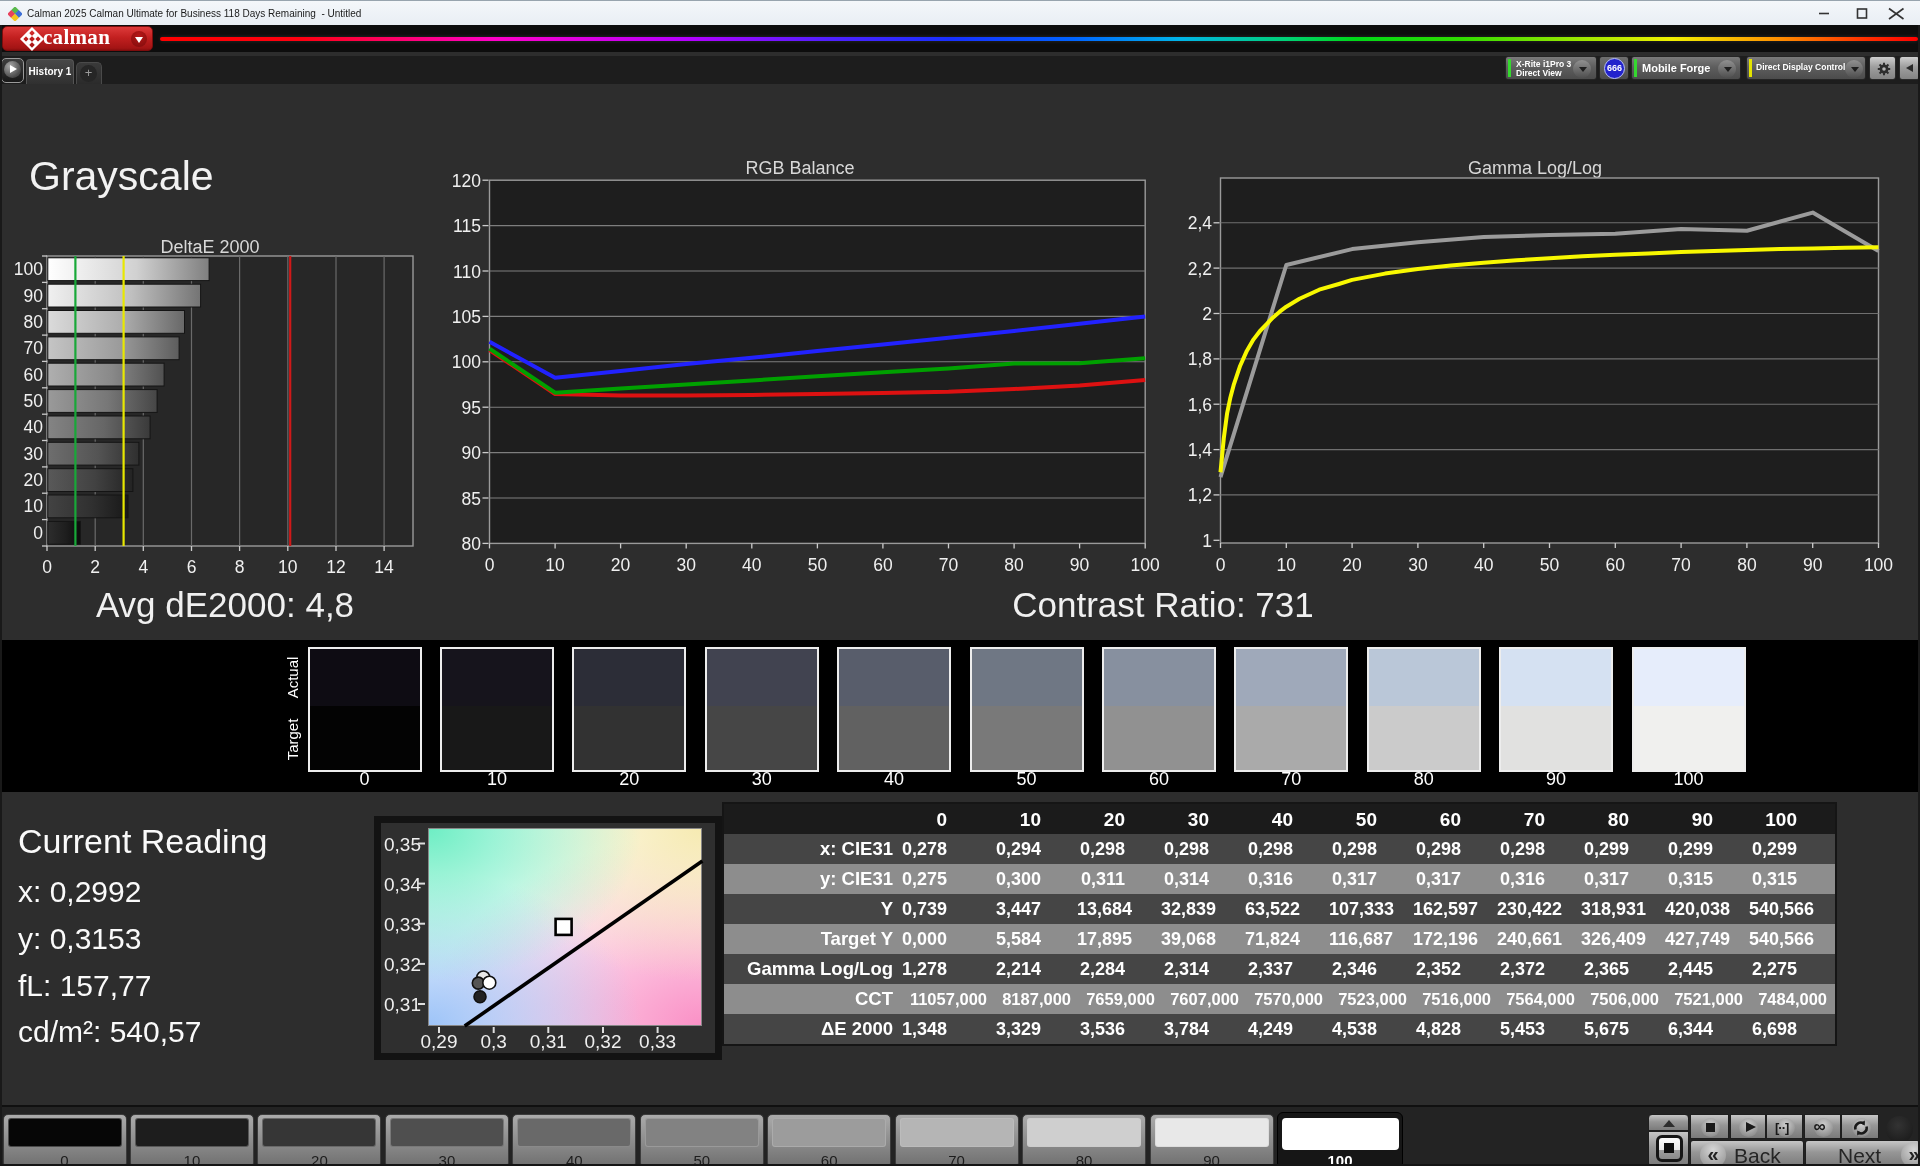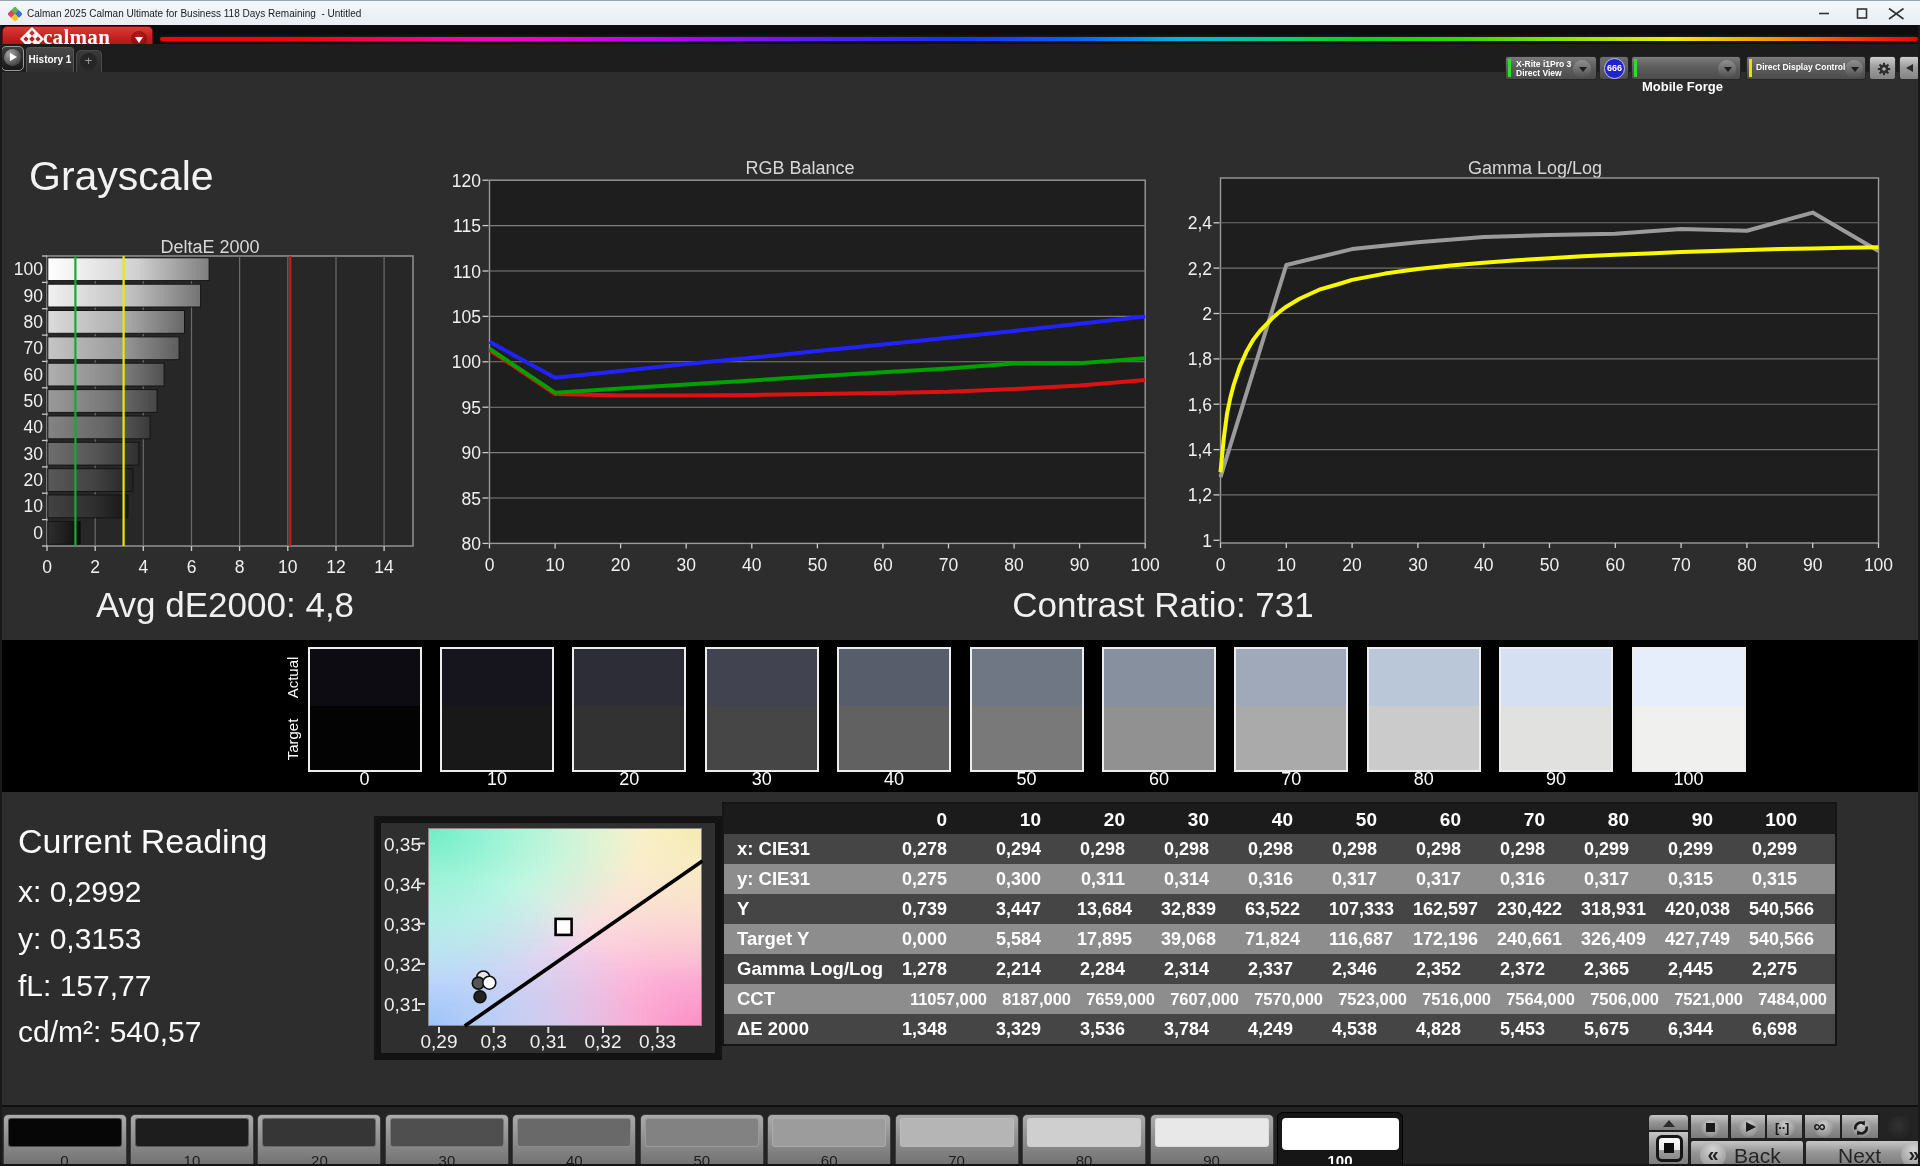--- a/index.html
+++ b/index.html
@@ -12,21 +12,21 @@
 .wbtn{position:absolute;top:0;height:25px;color:#333;}
 
 #logostrip{position:absolute;left:0;top:25px;width:1920px;height:27px;background:#0d0d0d}
 #calbtn{position:absolute;left:2px;top:1px;width:151px;height:25px;border-radius:5px;
  background:linear-gradient(#dd3a3a,#c32020 45%,#a31414 92%,#8c0f0f);
  border:1px solid #7d0d0d;font-family:Liberation Serif, serif;}
 #rainbow{position:absolute;left:160px;top:12px;width:1758px;height:4px;
  background:linear-gradient(to right,#f00 0%,#ff0010 8%,#ff00c8 19%,#b400ff 30%,#5020ff 38%,#1830ff 45%,#0064ff 52%,#00b4e8 58%,#00d278 64%,#00d818 68%,#30dc00 74%,#a0e800 81%,#f0f000 86%,#ff9000 92%,#ff3000 97%,#ff0000 100%);
  border-radius:2px;box-shadow:0 0 4px rgba(255,255,255,.12)}
 
-#tabstrip{position:absolute;left:0;top:44px;width:1920px;height:28px;background:#1d1d1d}
+#tabstrip{position:absolute;left:0;top:56px;width:1920px;height:28px;background:#1d1d1d}
 #playsq{position:absolute;left:1px;top:2px;width:23px;height:25px;border:1px solid #9a9a9a;
  border-radius:5px;background:linear-gradient(#3e3e3e,#181818)}
 #playsq .cir{position:absolute;left:2px;top:2px;width:17px;height:17px;border-radius:50%;
  background:radial-gradient(circle at 35% 30%,#a9a9a9,#4a4a4a 70%)}
 #playsq .tri{position:absolute;left:8px;top:6px;width:0;height:0;border-left:7px solid #fff;
  border-top:4.5px solid transparent;border-bottom:4.5px solid transparent}
 .tab1{position:absolute;left:26px;top:3px;width:48px;height:25px;background:linear-gradient(#484848,#303030);
  border:1px solid #555;border-bottom:none;border-radius:4px 4px 0 0;
  color:#fff;font-size:10px;font-weight:bold;text-align:center;line-height:23px}
 .tab2{position:absolute;left:76px;top:6px;width:26px;height:22px;background:linear-gradient(#3a3a3a,#2b2b2b);
@@ -53,21 +53,21 @@
 .swlab{position:absolute;top:129px;width:114px;text-align:center;color:#fff;font-size:18px}
 .rot{position:absolute;left:257px;color:#fff;font-size:15px;transform:rotate(-90deg);transform-origin:center;width:70px;text-align:center}
 
 #curread div{position:absolute;color:#fafafa;white-space:nowrap}
 
 #dtable{position:absolute;left:722px;top:802px;width:1115px;border:2px solid #151515;background:#1b1b1b}
 .trow{display:grid;grid-template-columns:185px repeat(11,84px);}
 .trow div:nth-child(2){transform:translateX(-10px)}
 .rcct div:nth-child(2){transform:none}
 .trow div{overflow:visible;white-space:nowrap;font-weight:bold;color:#fff;text-align:right;padding-right:36px;font-size:18px;line-height:30px}
-.trow div:first-child{text-align:left;padding-left:13px;padding-right:16px;font-size:18.5px}
+.trow div:first-child{text-align:right;padding-left:13px;padding-right:16px;font-size:18.5px}
 .thead{background:#1b1b1b;height:30px}
 .thead div{line-height:31px;font-size:19px}
 .rdark{background:#454545;height:30px}
 .rlight{background:#8d8d8d;height:30px}
 .rcct div{padding-right:6px;font-size:16.5px}
 
 #bstrip{position:absolute;left:0;top:1105px;width:1920px;height:61px;background:#232323;border-top:2px solid #101010}
 .pbtn{position:absolute;top:7px;width:124px;height:54px;border-radius:5px;border:1px solid #3c3c3c;
  background:linear-gradient(#ababab,#8a8a8a 55%,#6f6f6f)}
 .pbtn .patch{position:absolute;left:4px;top:3px;width:114px;height:29px;border-radius:3px;border:1px solid rgba(200,200,200,.35)}
@@ -136,21 +136,21 @@
 <div class="dd" style="left:1505px;width:92px">
   <div class="bar" style="background:#35d82f"></div>
   <div style="position:absolute;left:10px;top:3px;font-size:8.5px;line-height:9px">X-Rite i1Pro 3<br>Direct View</div>
   <div class="acir" style="right:5px"></div>
       <div class="arr" style="right:9px"></div>
 </div>
 <div class="abs" style="left:1599px;top:56px;width:30px;height:24px;border-radius:3px;background:linear-gradient(#6f6f6f,#4c4c4c);border:1px solid #252525"></div>
 <div class="abs" style="left:1604px;top:58px;width:21px;height:21px;border-radius:50%;background:#2222cc;border:1.5px solid #b8c0f8;color:#fff;font-size:9px;font-weight:bold;text-align:center;line-height:18px">666</div>
 <div class="dd" style="left:1631px;width:110px">
   <div class="bar" style="background:#35d82f"></div>
-  <div style="position:absolute;left:10px;top:22px;font-size:13px">Mobile Forge</div>
+  <div style="position:absolute;left:10px;top:5px;font-size:11px">Mobile Forge</div>
   <div class="acir"></div>
       <div class="arr"></div>
 </div>
 <div class="dd" style="left:1746px;width:120px">
   <div class="bar" style="background:#e3e300"></div>
   <div style="position:absolute;left:9px;top:5px;font-size:8.5px;white-space:nowrap">Direct Display Control</div>
   <div class="acir" style="right:2px"></div>
       <div class="arr" style="right:6px"></div>
 </div>
 <div class="silverbtn" style="left:1869px;width:27px">

